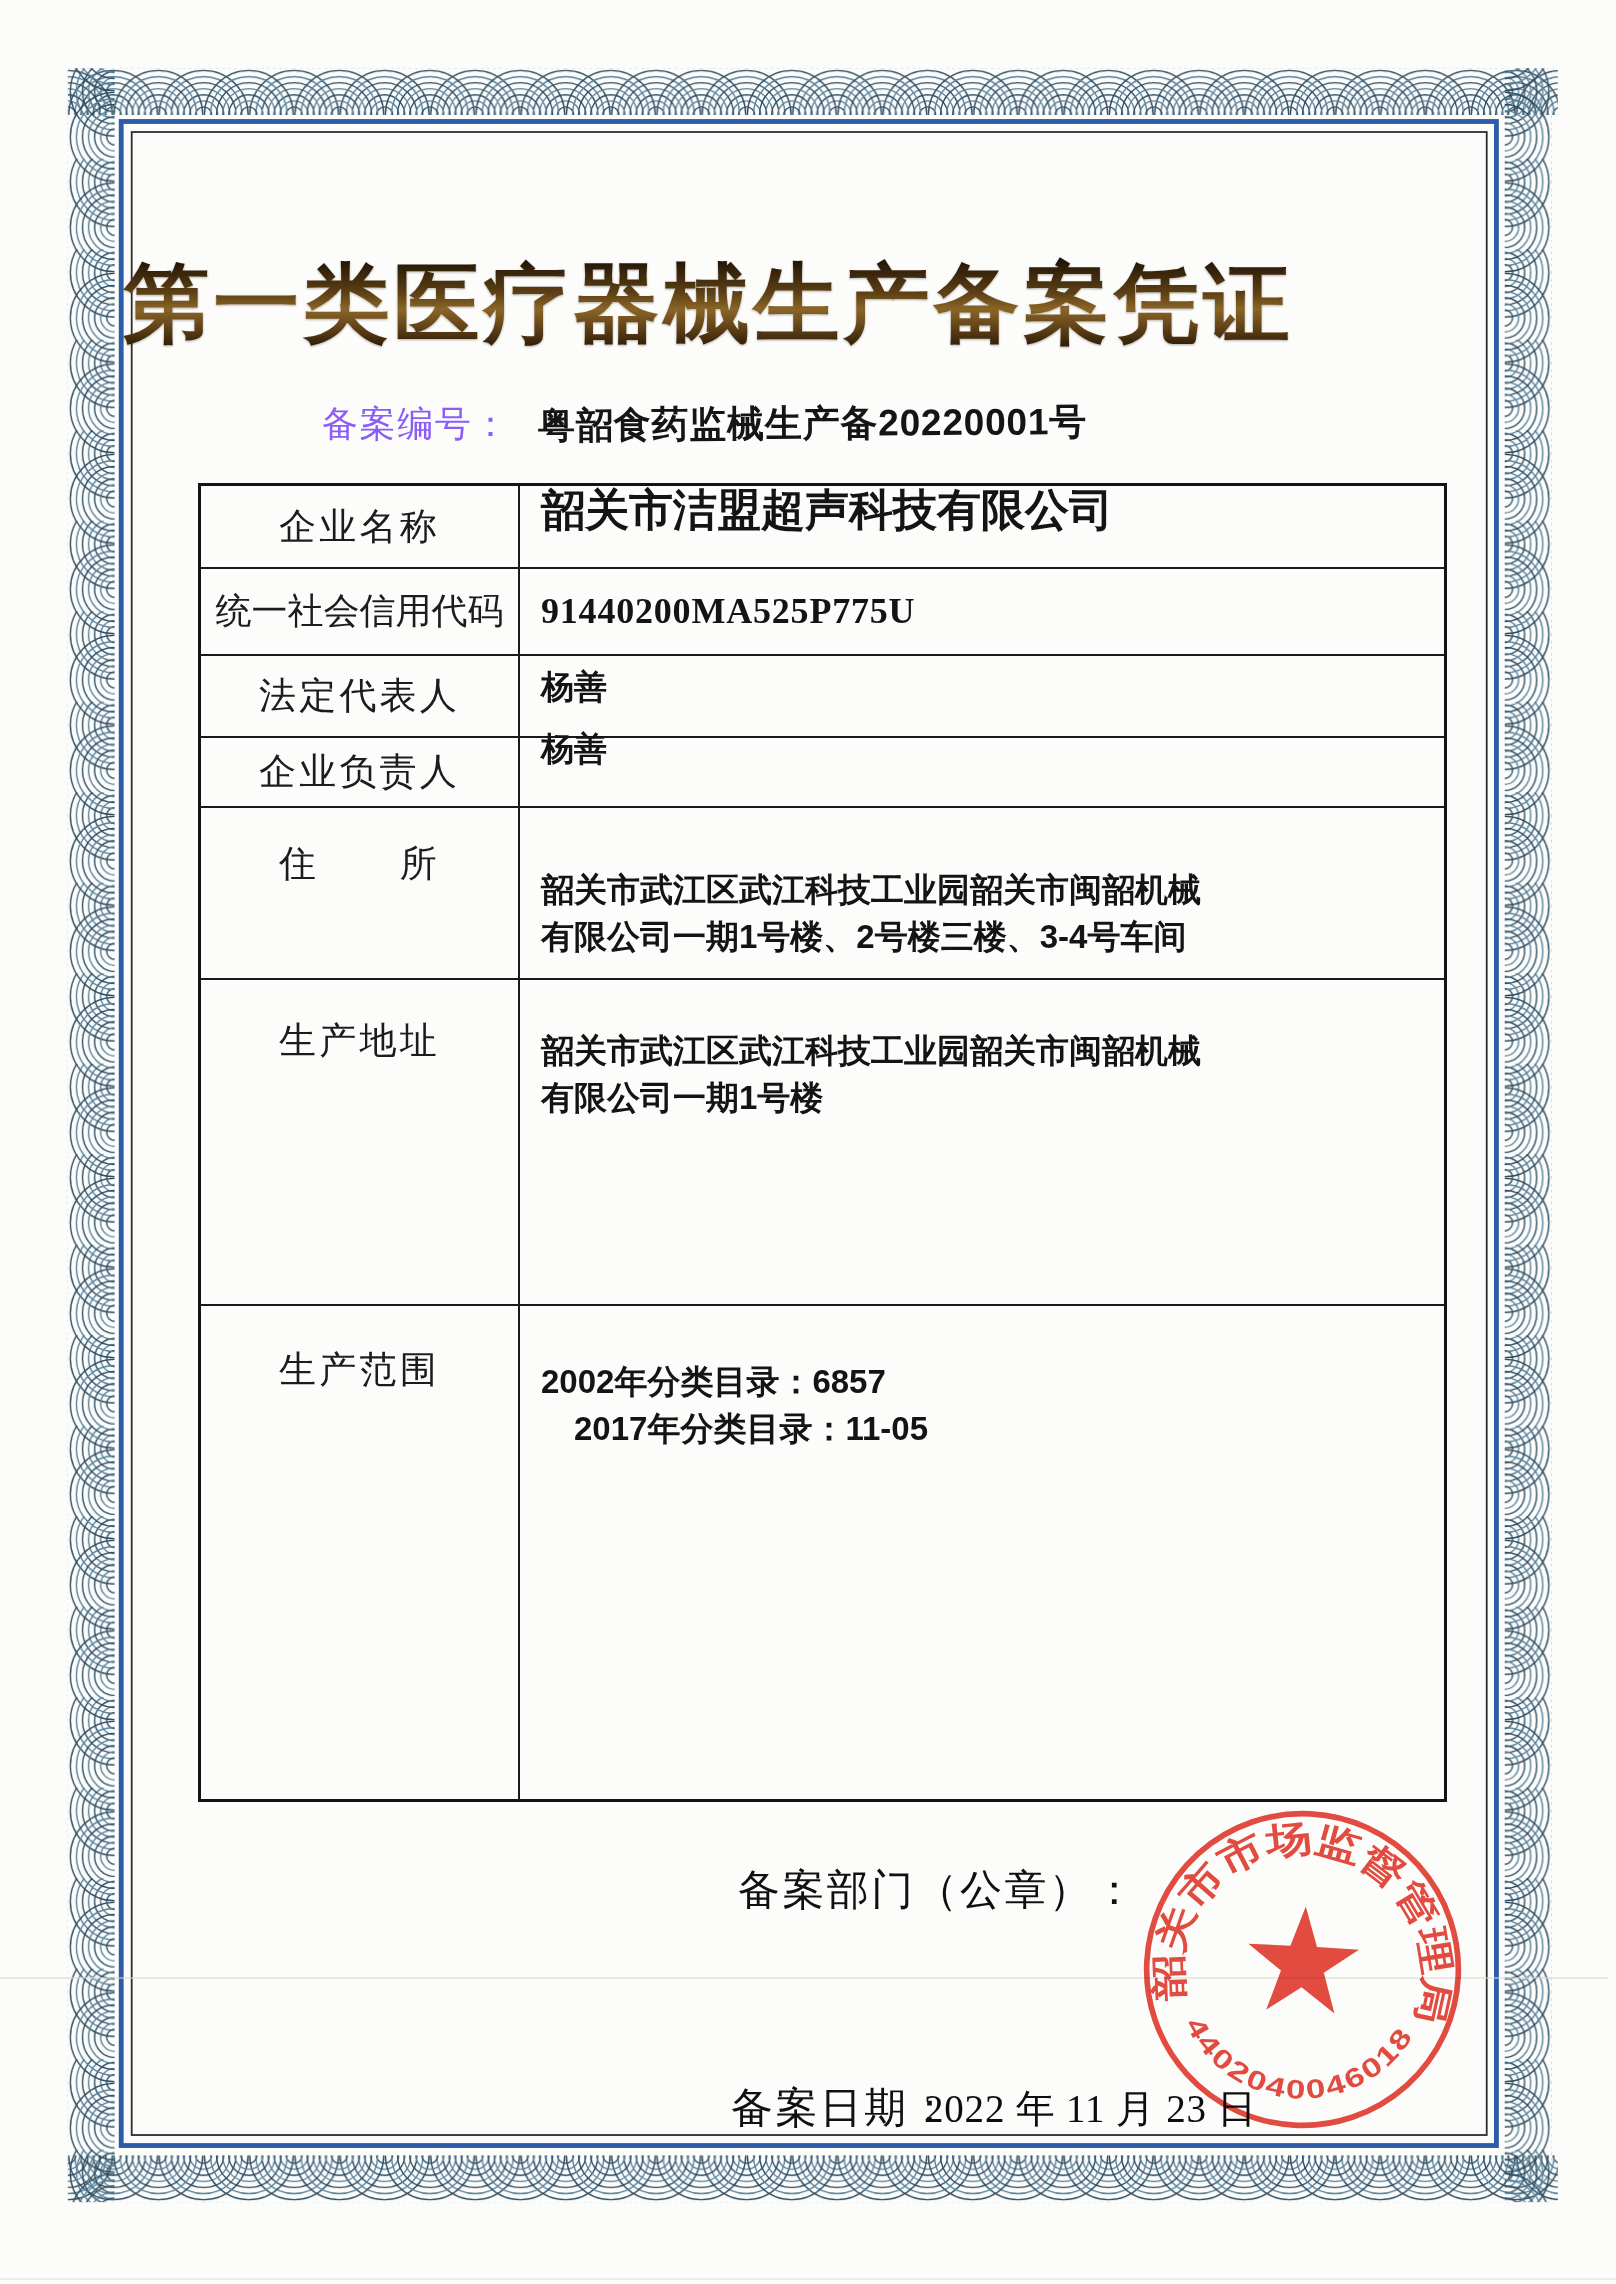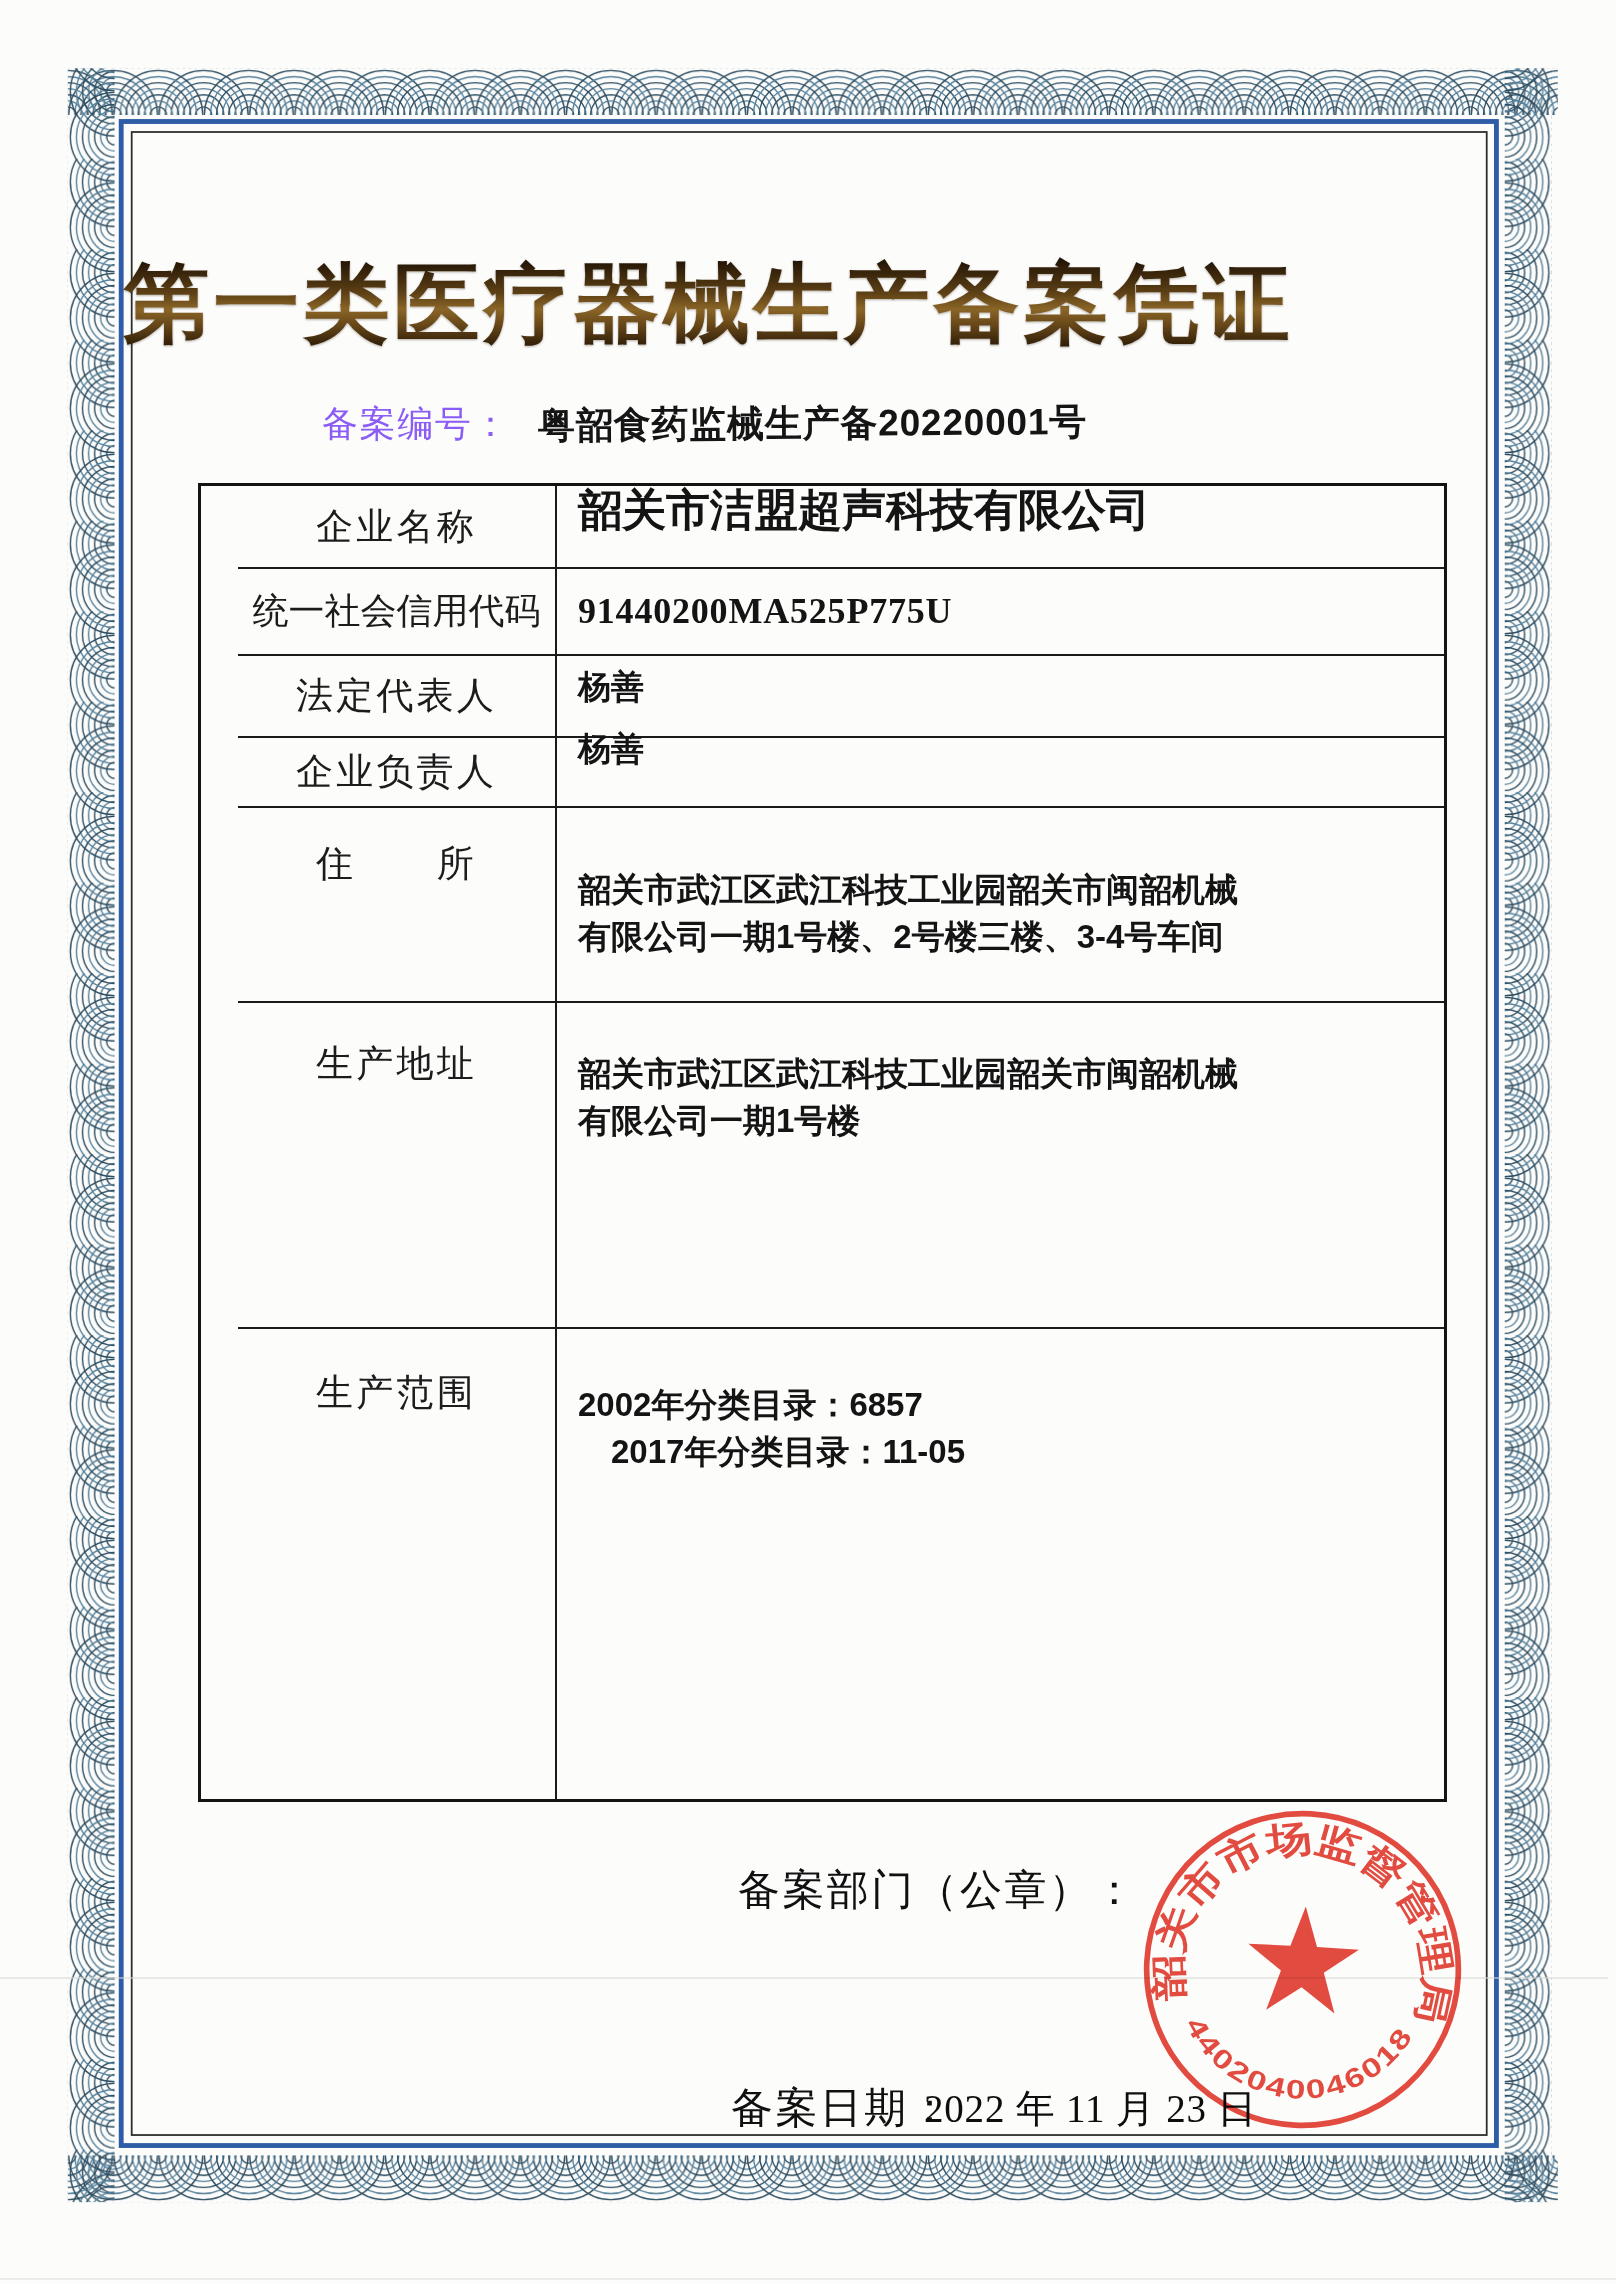--- a/index.html
+++ b/index.html
@@ -11,29 +11,29 @@
          font-size:86px;font-weight:bold;letter-spacing:4px;line-height:1.1;
          background:linear-gradient(180deg,#1c1004 0%,#5d4015 38%,#8a6527 55%,#6b4a1a 70%,#201203 100%);
          -webkit-background-clip:text;background-clip:text;color:transparent;
          filter:drop-shadow(0 1.6px 0.8px rgba(40,25,5,.35));}
   #filing-line{top:399px;left:322px;display:flex;align-items:baseline;}
   #filing-label{font-size:36px;letter-spacing:1.6px;color:#8b5cf6;}
   #filing-value{font-family:"Liberation Sans",sans-serif;font-weight:bold;font-size:37px;
                 letter-spacing:0.8px;margin-left:27.5px;transform:rotate(-0.4deg);}
   
   #cert-table{top:483px;left:198px;width:1249px;height:1319px;border:3.2px solid #141414;
-              box-sizing:border-box;display:flex;flex-direction:column;padding-left:37px;}
+              box-sizing:border-box;display:flex;flex-direction:column;}
   .row{display:flex;box-sizing:border-box;}
   .row + .row{border-top:2.4px solid #1a1a1a;}
   .cell-label{flex:0 0 319px;border-right:2.4px solid #1a1a1a;display:flex;align-items:center;
               justify-content:center;font-size:37px;letter-spacing:3.2px;color:#1c1c1c;box-sizing:border-box;}
   .cell-value{flex:1;padding-left:21px;font-family:"Liberation Sans",sans-serif;font-weight:bold;
               font-size:33px;line-height:47px;color:#141414;box-sizing:border-box;}
   .r0{height:81px;} .r1{height:87px;} .r2{height:82px;justify-content:space-between;} .r3{height:70px;}
-  .r4{height:195px;} .r5{height:326px;} .r6{flex:1;}
+  .r4{height:172px;} .r5{height:326px;} .r6{flex:1;}
   .r0 .cell-value{display:flex;align-items:flex-start;padding-bottom:6.5px;font-size:44px;}
   .r1 .cell-value{display:flex;align-items:center;font-family:"Liberation Serif",serif;
                   font-size:36px;letter-spacing:0.8px;}
   .r1 .cell-label{font-size:36px;letter-spacing:0;}
   .r2 .cell-value{padding-top:6.5px;}
   .r3 .cell-value .l0{position:relative;top:-13px;display:inline-block;}
   .r4 .cell-label,.r5 .cell-label,.r6 .cell-label{align-items:flex-start;}
   .r4 .cell-label{padding-top:31px;} .r5 .cell-label{padding-top:36px;} .r6 .cell-label{padding-top:39px;}
   .r4 .cell-value{padding-top:58px;} .r5 .cell-value{padding-top:47px;} .r6 .cell-value{padding-top:52px;}
   

